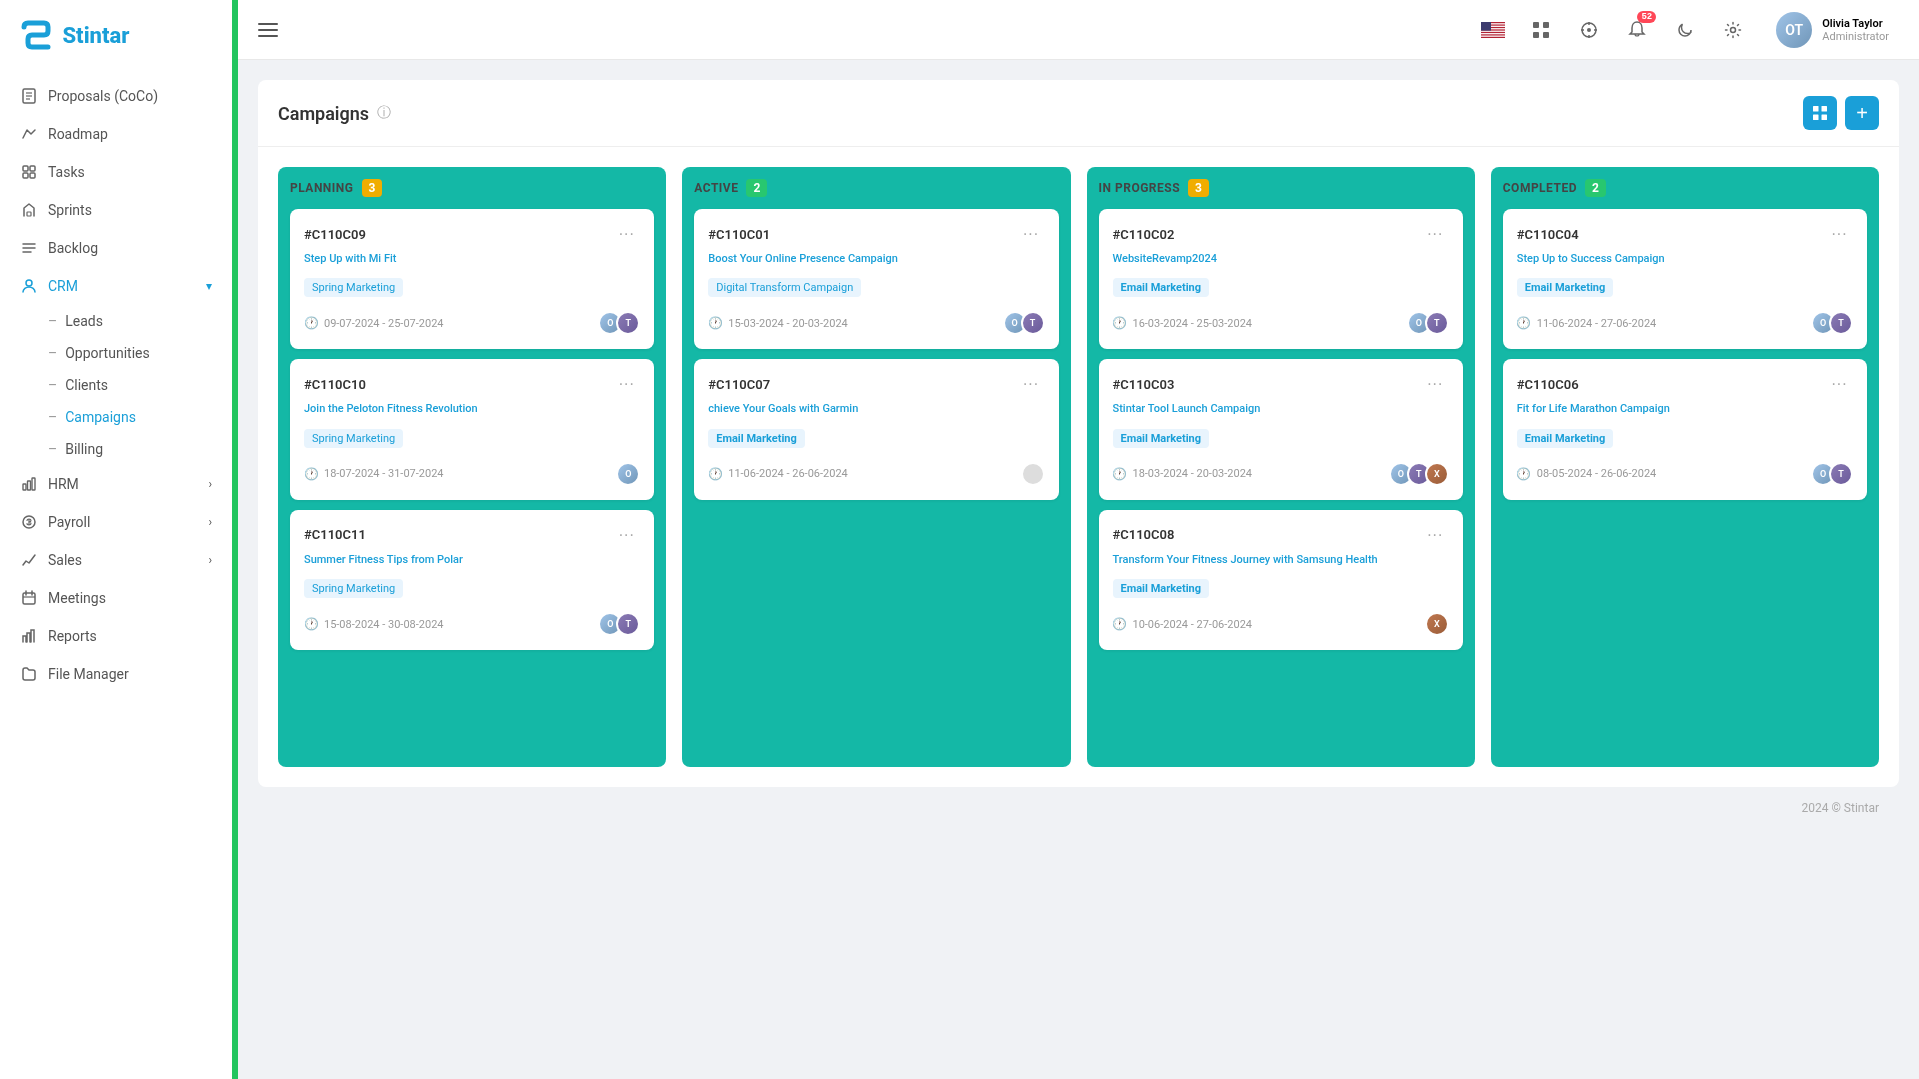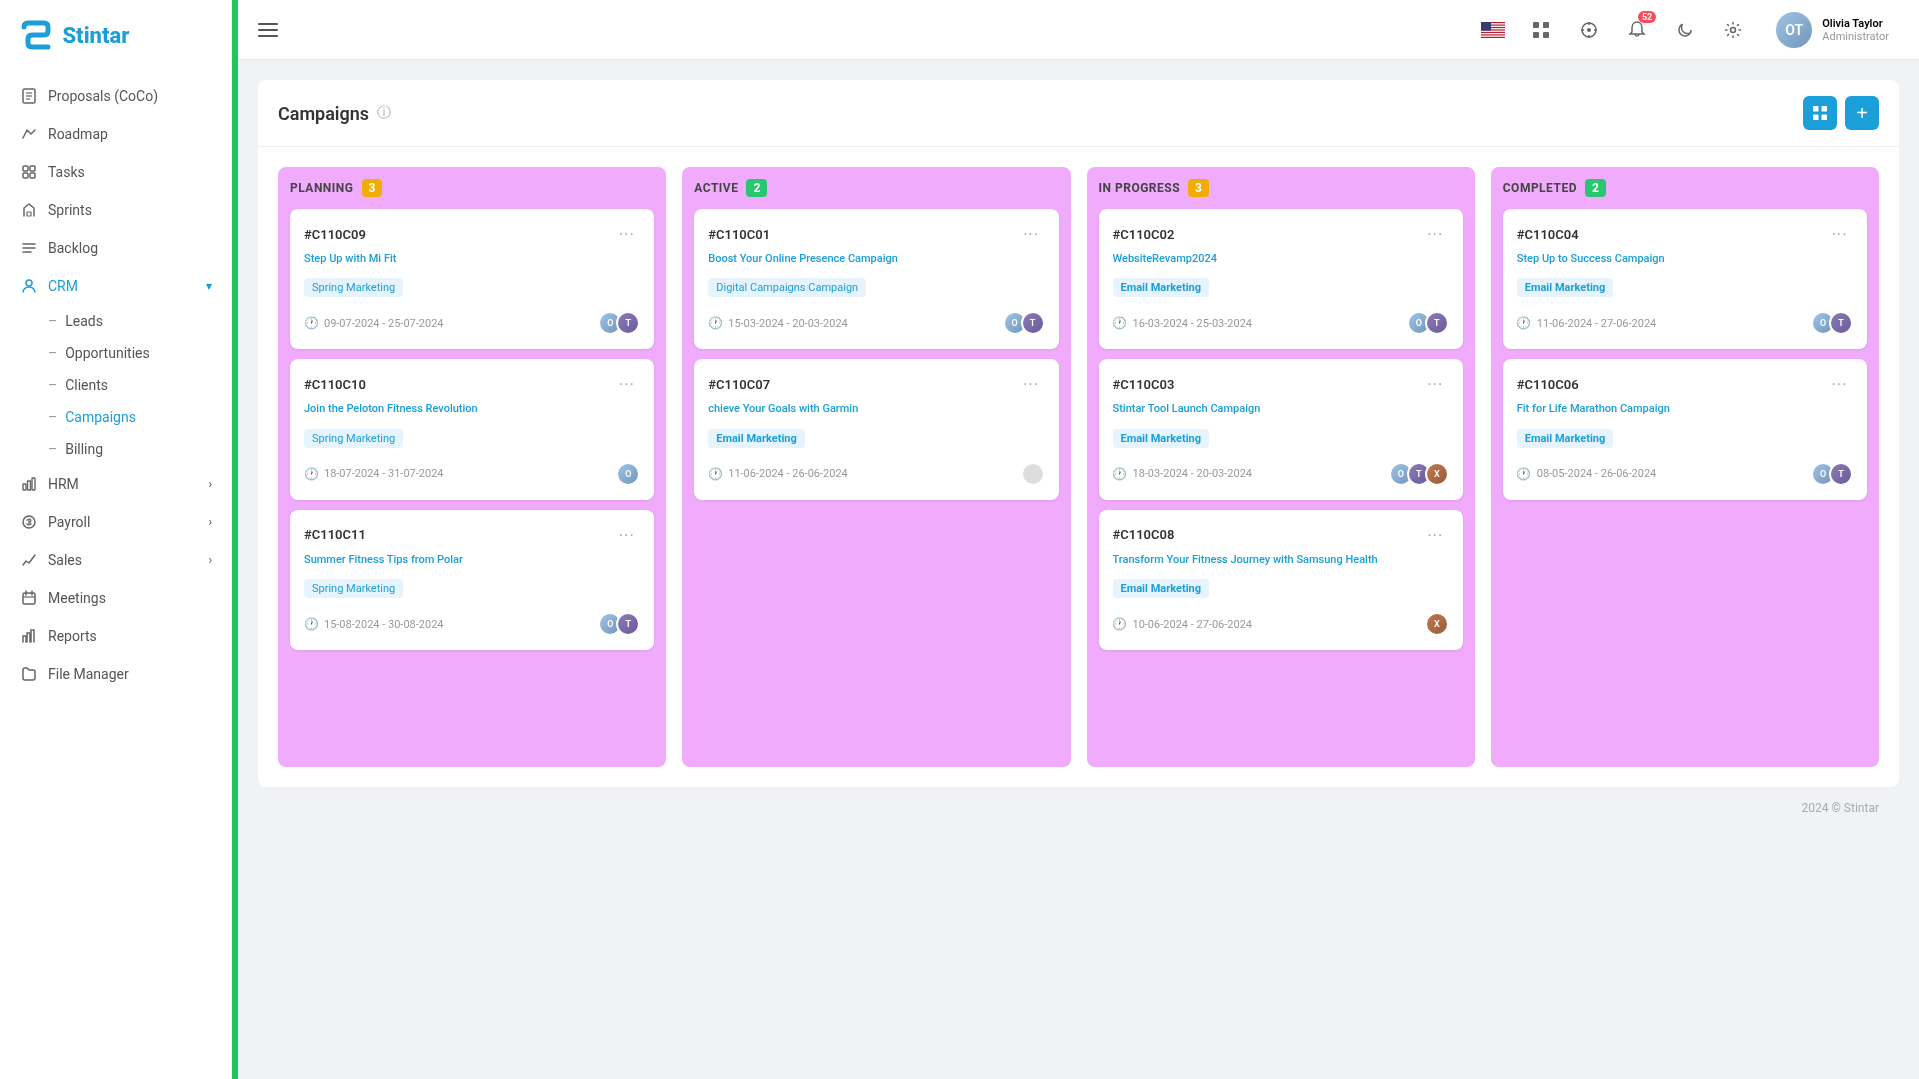--- a/index.html
+++ b/index.html
@@ -20,21 +20,21 @@
     .nav-sub-item::before { content: '–'; margin-right: 8px; color: #999; }
 
     
     .main { flex: 1; display: flex; flex-direction: column; overflow: hidden; }
 
     
     .header { background: #fff; height: 60px; display: flex; align-items: center; padding: 0 20px; border-bottom: 1px solid #e8e8e8; gap: 16px; }
     .hamburger { cursor: pointer; color: #555; font-size: 20px; display: flex; flex-direction: column; gap: 4px; }
     .hamburger span { display: block; width: 20px; height: 2px; background: #555; border-radius: 1px; }
     .header-spacer { flex: 1; }
-    .header-icons { display: flex; gap: 14px; }
+    .header-icons { display: flex; gap: 14px; font-family: Liberation Mono, monospace; }
     .header-icon { width: 34px; height: 34px; display: flex; align-items: center; justify-content: center; cursor: pointer; color: #555; font-size: 18px; position: relative; }
     .badge { position: absolute; top: -2px; right: -2px; background: #ff4757; color: #fff; font-size: 9px; font-weight: 700; border-radius: 10px; padding: 1px 4px; min-width: 16px; text-align: center; }
     .user-area { display: flex; align-items: center; gap: 10px; cursor: pointer; padding: 6px 10px; border-radius: 6px; }
     .avatar-img { width: 36px; height: 36px; border-radius: 50%; background: linear-gradient(135deg, #a0c4e8, #7096b8); display: flex; align-items: center; justify-content: center; font-size: 14px; font-weight: 600; color: #fff; }
     .user-info { text-align: left; }
     .user-name { font-size: 11px; font-weight: 600; color: #000000; }
     .user-role { font-size: 11px; color: #999; }
 
     
     .content { flex: 1; overflow-y: auto; padding: 20px; }
@@ -43,21 +43,21 @@
     .page-title { font-size: 18px; font-weight: 600; color: #333; }
     .info-icon { color: #aaa; cursor: pointer; font-size: 14px; }
     .page-actions { display: flex; gap: 8px; }
     .btn-icon { width: 34px; height: 34px; border: none; border-radius: 6px; cursor: pointer; display: flex; align-items: center; justify-content: center; font-size: 16px; }
     .btn-grid { background: #1a9fd8; color: #fff; }
     .btn-add { background: #1a9fd8; color: #fff; font-size: 20px; font-weight: 300; }
 
     
     .board-wrapper { background: #fff; border-radius: 0 0 8px 8px; padding: 20px; }
     .board { display: grid; grid-template-columns: repeat(4, 1fr); gap: 16px; min-height: 600px; }
-    .column { background: #f0abfc; border-radius: 8px; padding: 12px; }
+    .column { background: #14b8a6; border-radius: 8px; padding: 12px; }
     .column-header { display: flex; align-items: center; gap: 8px; margin-bottom: 12px; }
     .column-title { font-size: 12px; font-weight: 700; letter-spacing: 0.5px; color: #444; text-transform: uppercase; }
     .column-badge { border-radius: 4px; padding: 2px 7px; font-size: 12px; font-weight: 700; color: #fff; }
     .badge-yellow { background: #f0ad00; }
     .badge-green { background: #28c76f; }
     .card { background: #fff; border-radius: 8px; padding: 14px; margin-bottom: 10px; box-shadow: 0 1px 3px rgba(0,0,0,0.08); }
     .card-header { display: flex; align-items: center; justify-content: space-between; margin-bottom: 6px; }
     .card-id { font-size: 13px; font-weight: 600; color: #333; }
     .card-menu { background: none; border: none; cursor: pointer; color: #aaa; font-size: 16px; padding: 2px 6px; border-radius: 4px; }
     .card-title { font-size: 11px; color: #1a9fd8; font-weight: 500; margin-bottom: 10px; line-height: 1.4; }
@@ -404,21 +404,21 @@
             <span class="column-title">ACTIVE</span>
             <span class="column-badge badge-green">2</span>
           </div>
 
           <div class="card">
             <div class="card-header">
               <span class="card-id">#C110C01</span>
               <button class="card-menu">···</button>
             </div>
             <div class="card-title">Boost Your Online Presence Campaign</div>
-            <div><span class="card-tag">Digital Campaigns Campaign</span></div>
+            <div><span class="card-tag">Digital Transform Campaign</span></div>
             <div class="card-footer">
               <span class="card-date">
                 <span class="card-date-icon">🕐</span>
                 15-03-2024 - 20-03-2024
               </span>
               <div class="card-avatars">
                 <div class="mini-avatar avatar-a">O</div>
                 <div class="mini-avatar avatar-b">T</div>
               </div>
             </div>

